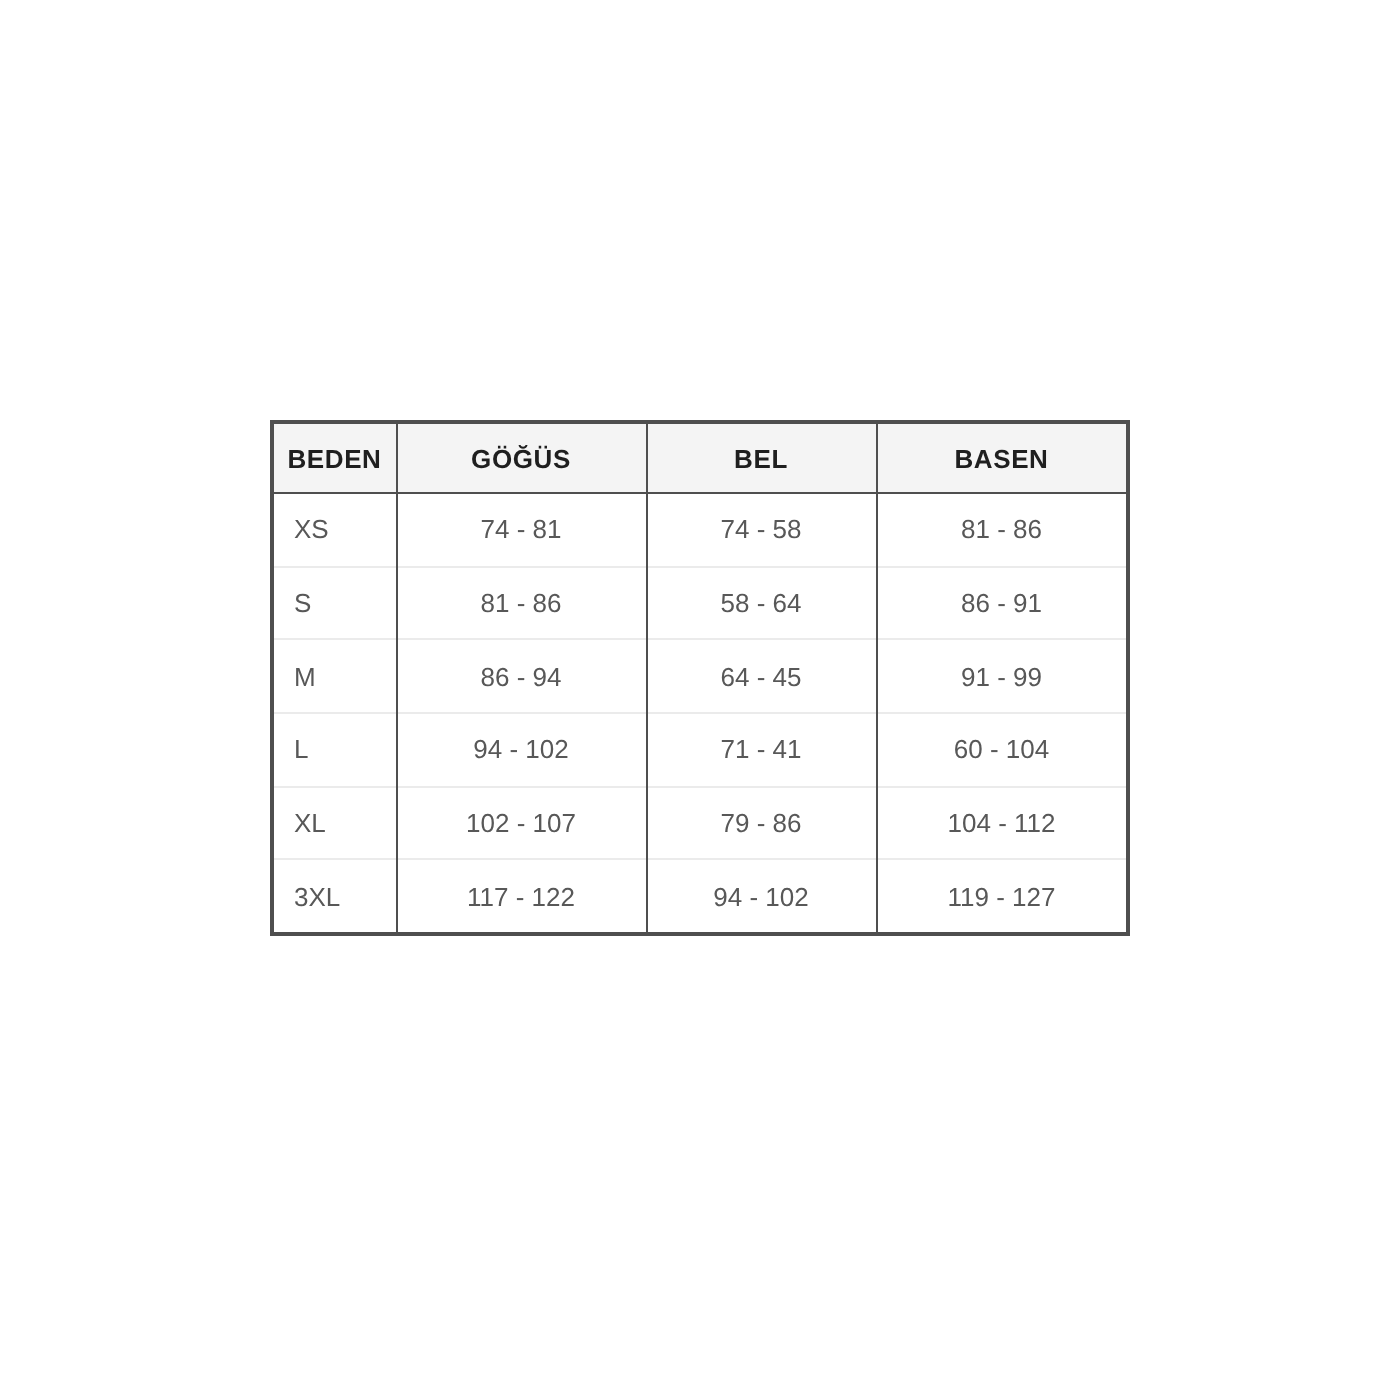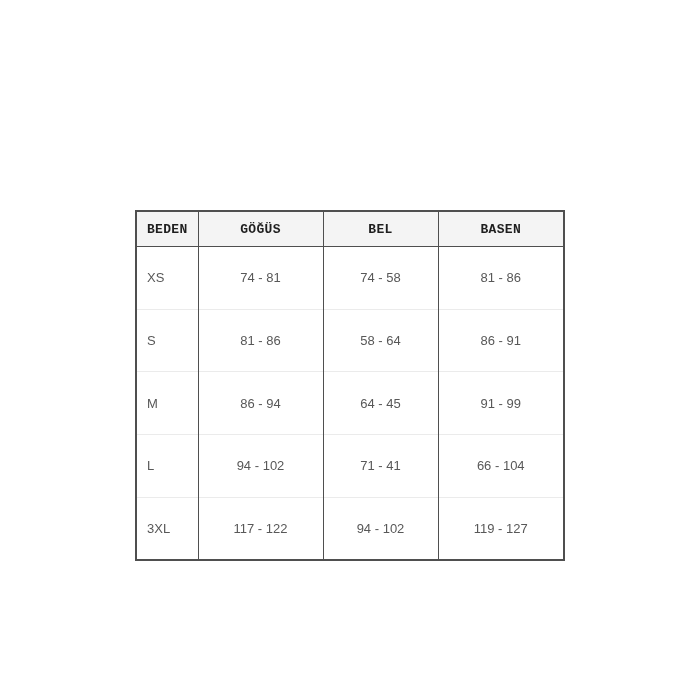--- a/index.html
+++ b/index.html
@@ -33,33 +33,32 @@
     background: var(--header-bg, #f4f4f4);
     color: var(--header-text, #1f1f1f);
     font-size: 13px;
     font-weight: bold;
     letter-spacing: 0.3px;
     text-align: center;
     vertical-align: middle;
     border-bottom: 1px solid var(--border-color, #4f4f4f);
     border-left: 1px solid var(--border-color, #4f4f4f);
     padding: 0;
-    font-family: Liberation Mono, monospace;
   }
   thead th:first-child { border-left: none; }
 
   tbody td {
     height: 35.7px;
     color: var(--body-text, #585858);
     font-size: 13px;
     text-align: center;
     vertical-align: middle;
     border-left: 1px solid var(--border-color, #4f4f4f);
     border-top: 1px solid var(--row-line, #ebebeb);
-    padding: 13px;
+    padding: 0;
     background: #ffffff;
   }
   tbody tr:first-child td { border-top: none; }
   tbody td:first-child {
     border-left: none;
     text-align: left;
     padding-left: 10px;
   }
 </style>
 </head>
@@ -97,21 +96,27 @@
         <tr>
           <td>M</td>
           <td>86 - 94</td>
           <td>64 - 45</td>
           <td>91 - 99</td>
         </tr>
         <tr>
           <td>L</td>
           <td>94 - 102</td>
           <td>71 - 41</td>
-          <td>66 - 104</td>
+          <td>60 - 104</td>
+        </tr>
+        <tr>
+          <td>XL</td>
+          <td>102 - 107</td>
+          <td>79 - 86</td>
+          <td>104 - 112</td>
         </tr>
         <tr>
           <td>3XL</td>
           <td>117 - 122</td>
           <td>94 - 102</td>
           <td>119 - 127</td>
         </tr>
       </tbody>
   </table>
 </div>

